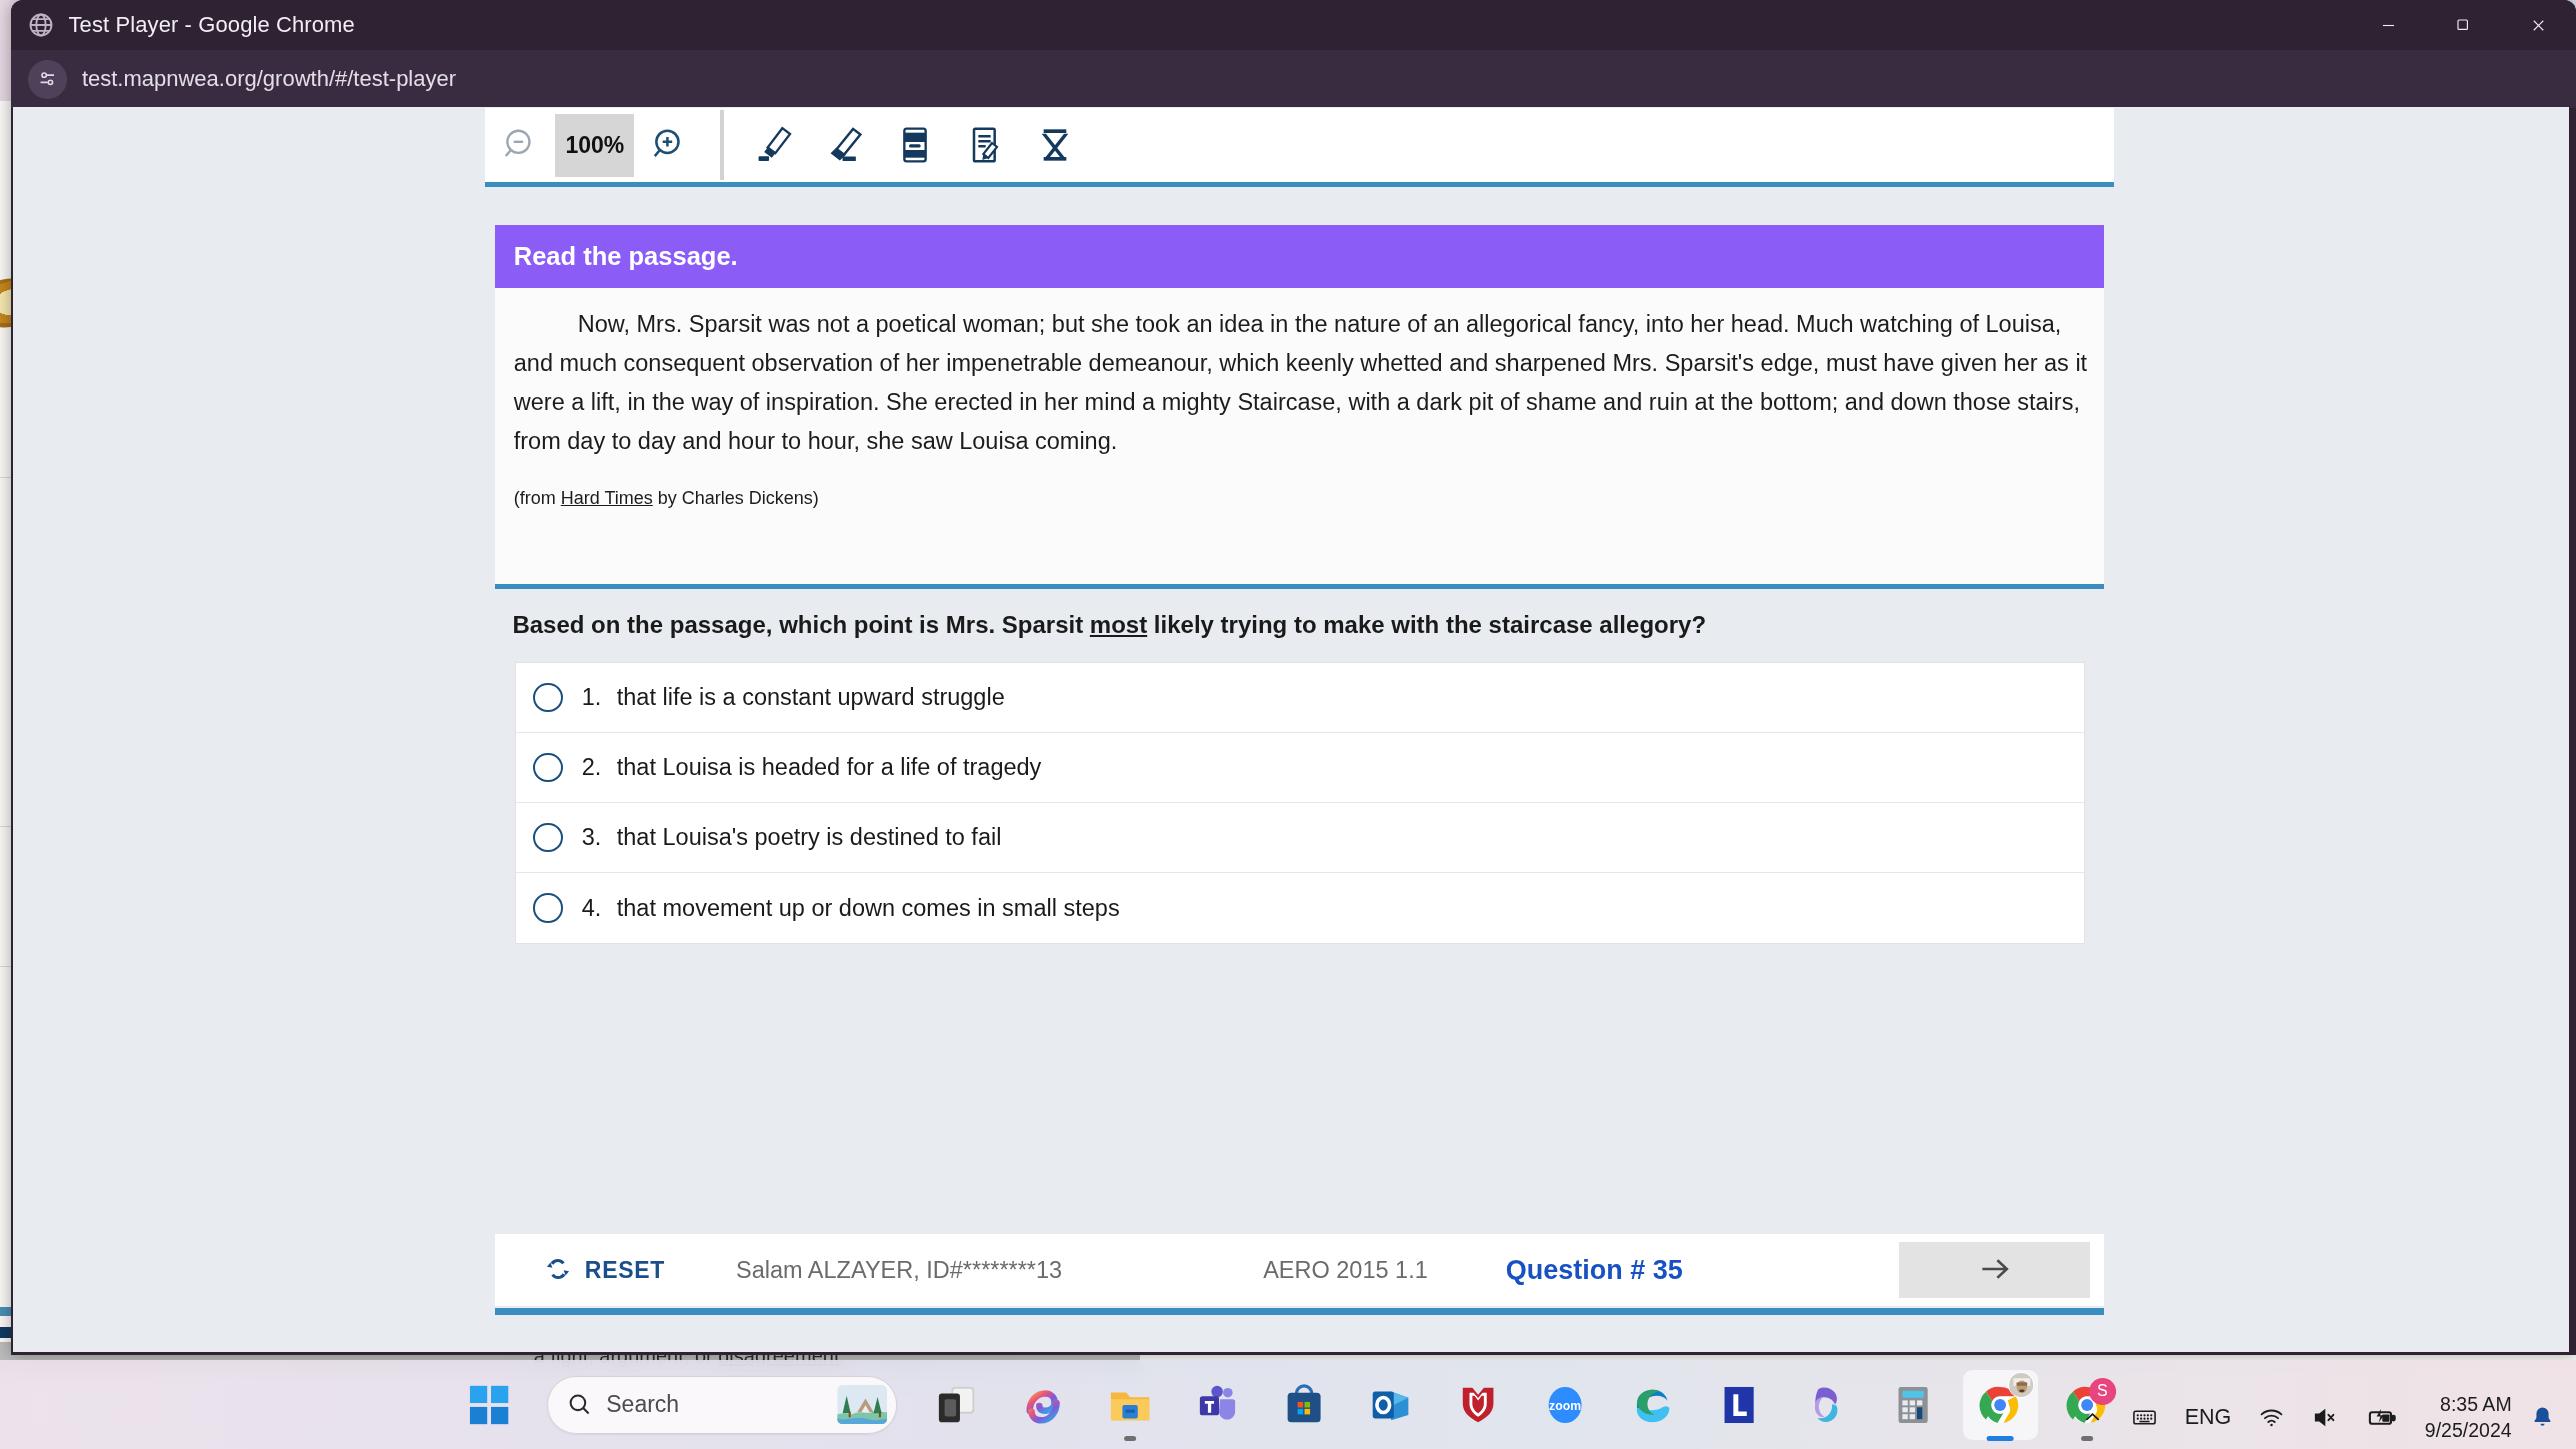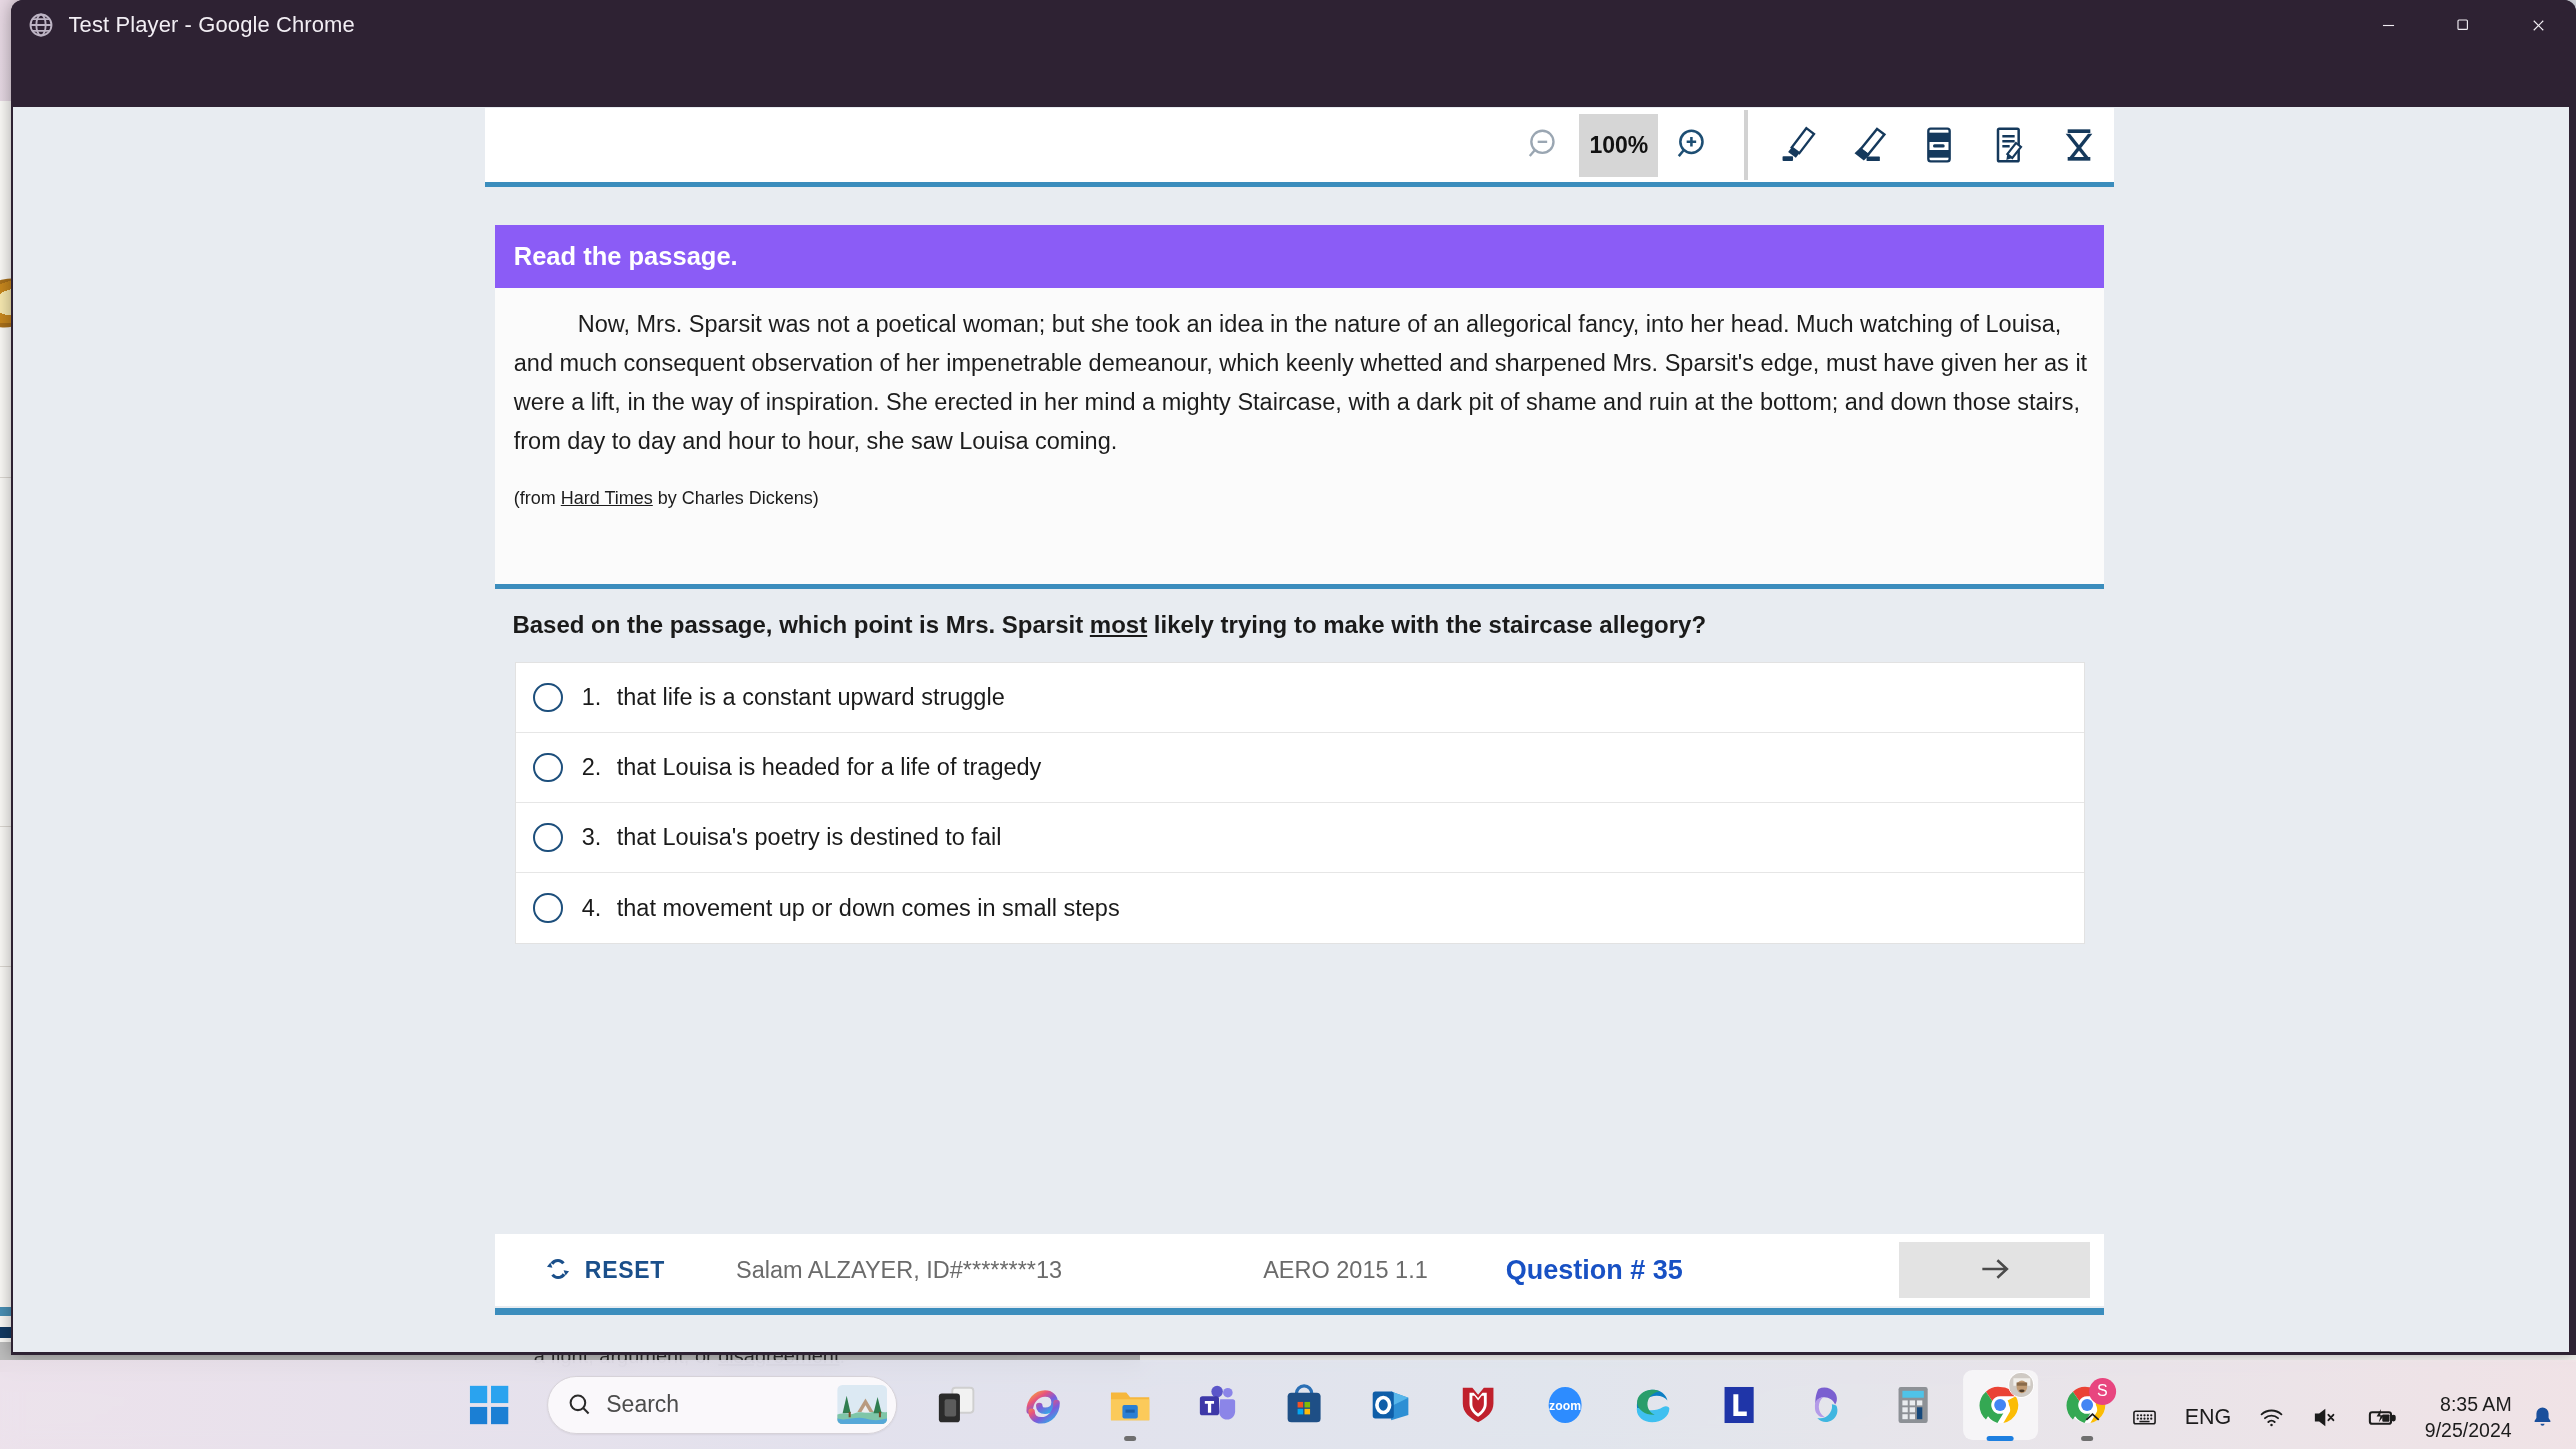--- a/index.html
+++ b/index.html
@@ -98,21 +98,21 @@
   }
   #player-pane {
     position: absolute; left: 472px; top: 0px; width: 1629px; height: 1245px;
     background: #e8ecf1;
   }
 
   
   #tool-bar {
     position: absolute; left: 0; top: 1.3px; width: 1629px; height: 79px;
     background: #ffffff; border-bottom: 5.4px solid #3b8dbd;
-    display: flex; align-items: center; justify-content: flex-end;
+    display: flex; align-items: center;
   }
   .tool-btn {
     width: 70px; height: 70px; display:flex; align-items:center; justify-content:center;
     flex: none;
   }
   #zoom-level {
     width: 79px; height: 63px; background: #d6d6d6; color: #111;
     font-size: 23px; font-weight: 700; display:flex; align-items:center; justify-content:center;
     flex:none;
   }
@@ -277,20 +277,31 @@
           </svg>
       </div>
       <div class="win-btn">
         <svg width="19" height="19" viewBox="0 0 24 24" stroke="currentColor" stroke-width="1.5">
             <path d="M6 6l12 12M18 6L6 18"></path>
           </svg>
       </div>
     </div>
   </div>
 
+  <div id="omnibar">
+    <span id="site-info-icon">
+      <svg width="21.5" height="21.5" viewBox="0 0 24 24" fill="none" stroke="#e0dae6" stroke-width="1.8">
+        <circle cx="8" cy="8" r="2.4"></circle>
+          <path d="M11 8h8"></path>
+        <circle cx="15" cy="16" r="2.4"></circle>
+          <path d="M4 16h8"></path>
+      </svg>
+    </span>
+    <span id="url-text">test.mapnwea.org/growth/#/test-player</span>
+  </div>
 
   <div id="viewport">
     <div id="player-pane">
 
       <div id="tool-bar">
         <div class="tool-btn" id="zoom-minus">
           <svg width="38" height="38" viewBox="0 0 24 24" fill="none" stroke="#9aa6b2" stroke-width="1.5">
             <circle cx="11" cy="10" r="7"></circle>
               <path d="M8 10h6"></path>
               <path d="M6 15.5L3 19"></path>

